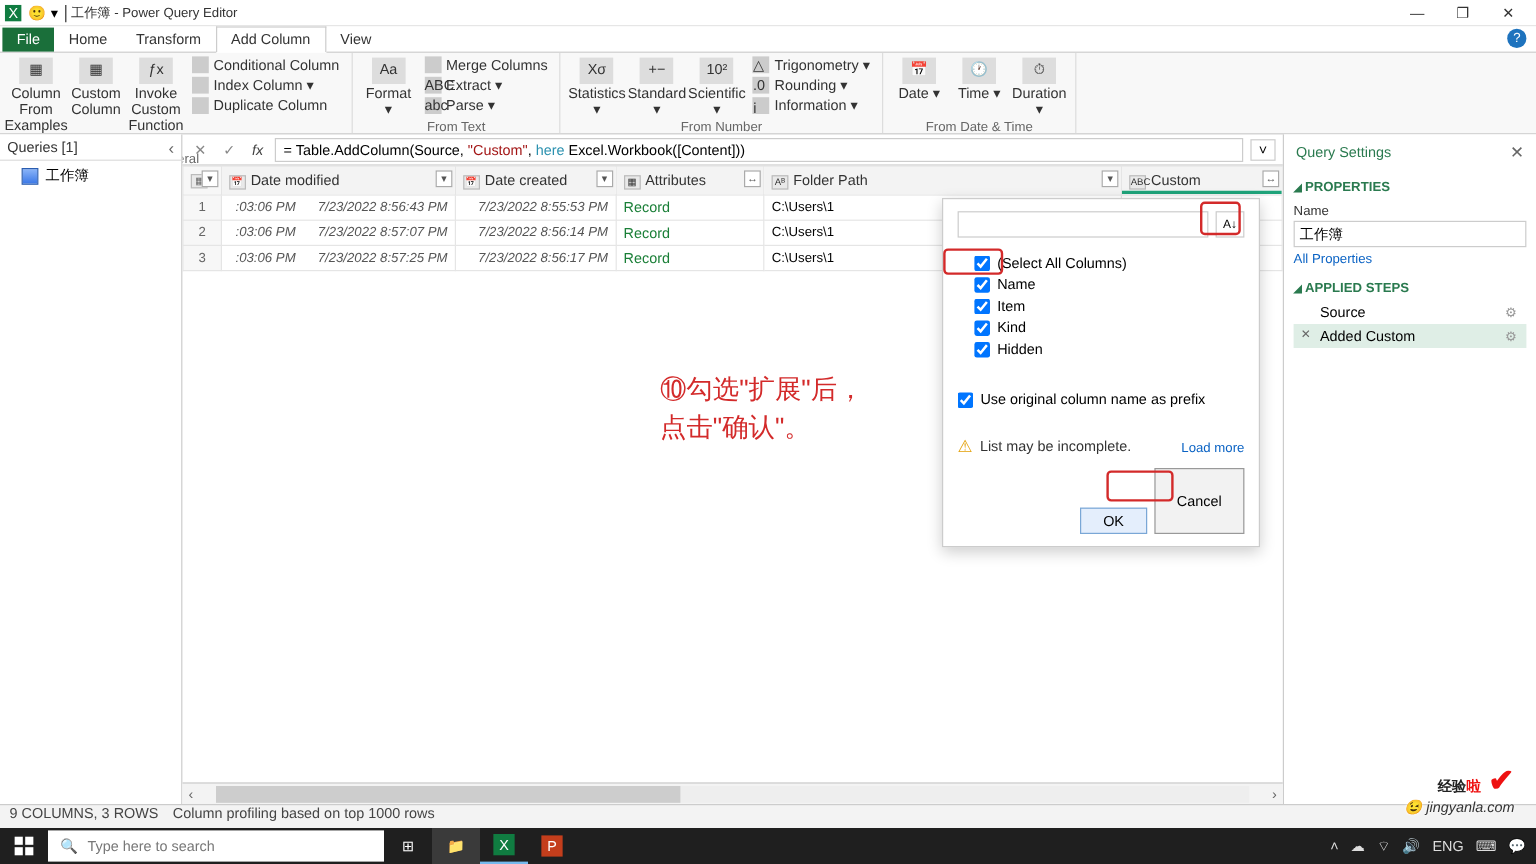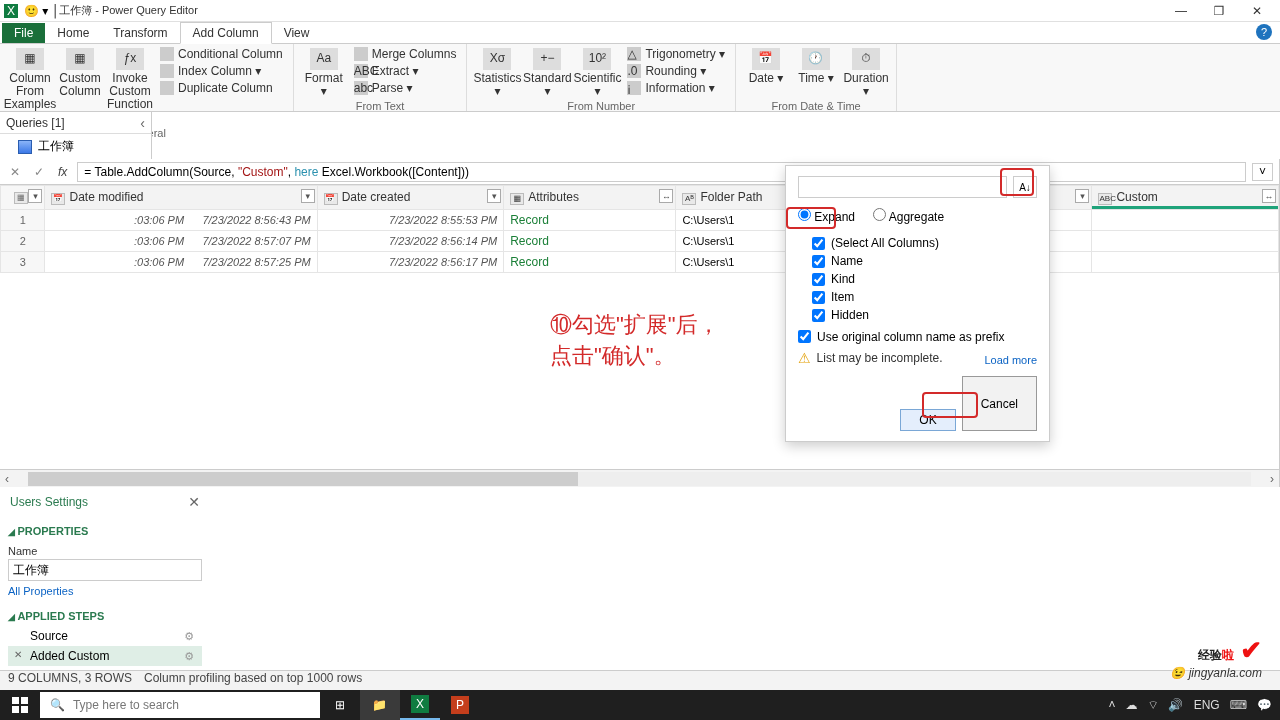--- a/index.html
+++ b/index.html
@@ -16,21 +16,21 @@
 .help-icon { position:absolute; right:8px; top:2px; width:16px; height:16px; border-radius:50%; background:#1e73be; color:#fff; text-align:center; line-height:16px; font-size:11px;}
 .ribbon { height: 68px; background: #f8f8f8; display: flex; border-bottom: 1px solid #ccc; }
 .rgroup { border-right: 1px solid #ddd; display: flex; flex-direction: column; padding: 2px 6px; }
 .rgroup .buttons { flex: 1; display: flex; gap: 2px; align-items: flex-start; }
 .rgroup .label { text-align: center; font-size: 11px; color: #666; padding-bottom: 1px; }
 .rb-big { display: flex; flex-direction: column; align-items: center; width: 48px; padding: 2px; font-size: 11px; text-align: center; line-height: 1.1; color: #333; }
 .rb-big .ic { width: 28px; height: 22px; background: #ddd; margin-bottom: 2px; display:flex; align-items:center; justify-content:center; }
 .rb-stack { display: flex; flex-direction: column; gap: 1px; }
 .rb-small { display: flex; align-items: center; gap: 4px; font-size: 11px; color: #333; padding: 1px 4px; white-space: nowrap; }
 .rb-small .ic { width: 14px; height: 14px; background: #ccc; }
-.body-area { display: flex; height: calc(720px - 22px - 22px - 68px - 20px - 30px); flex-direction: column; }
+.body-area { display: flex; height: calc(720px - 22px - 22px - 68px - 20px - 30px); }
 .queries-pane { width: 152px; border-right: 1px solid #ccc; background: #fff; display: flex; flex-direction: column; }
 .queries-header { height: 22px; display: flex; align-items: center; padding: 0 6px; border-bottom: 1px solid #ddd; font-size: 12px; color: #333; justify-content: space-between;}
 .queries-header .chev { color:#666; font-size:14px;}
 .query-item { padding: 4px 8px 4px 18px; display: flex; align-items: center; gap: 6px; font-size: 12px; }
 .query-item .qicon { width: 14px; height: 14px; background: linear-gradient(#8ab4f8,#3b78e7); border:1px solid #2a5db0;}
 .main-pane { flex: 1; display: flex; flex-direction: column; border-right: 1px solid #ccc; min-width:0;}
 .formula-row { height: 26px; display: flex; align-items: center; border-bottom: 1px solid #ccc; padding: 0 6px; gap: 6px; }
 .formula-row .fx { font-style: italic; color: #444; padding: 0 4px;}
 .formula-row .btnx { width:18px; color:#888; text-align:center;}
 .formula-input { flex: 1; border: 1px solid #ccc; padding: 2px 6px; font-family: Consolas, monospace; font-size: 12px; white-space: nowrap; overflow: hidden; }
@@ -62,21 +62,21 @@
 .step .gear { color:#999; font-size:11px;}
 .step.active { background: #dfeee6; }
 .step .del { position:absolute; left:6px; top:3px; color:#666; font-size:10px;}
 .popup { position: absolute; left: 785px; top: 165px; width: 265px; background: #fff; border: 1px solid #ccc; box-shadow: 0 4px 12px rgba(0,0,0,0.2); padding: 10px 12px; z-index: 50; }
 .popup .search-row { display: flex; gap: 6px; margin-bottom: 10px; }
 .popup .search-row input { flex: 1; border: 1px solid #ccc; padding: 3px; }
 .popup .sort-btn { width: 24px; height: 22px; border:1px solid #ccc; display:flex; align-items:center; justify-content:center; font-size:10px;}
 .popup .radios { display:flex; gap:18px; font-size:12px; margin-bottom:8px; align-items:center;}
 .popup .cols { max-height: 150px; overflow-y: auto; border: none; padding: 2px 0; }
 .popup .cols label { display:flex; align-items:center; gap:6px; padding: 2px 14px; font-size:12px;}
-.popup .prefix { display:flex; align-items:flex-start; gap:6px; font-size:12px; margin:4px 0;}
+.popup .prefix { display:flex; align-items:center; gap:6px; font-size:12px; margin:24px 0;}
 .popup .warn-row { display:flex; align-items:center; justify-content:space-between; font-size:12px; margin:6px 0 10px;}
 .popup .warn-row .warn { color:#333; display:flex; align-items:center; gap:6px;}
 .popup .warn-row .warn-ic { color:#e3a008; font-size:14px;}
 .popup .btn-row { display:flex; justify-content:flex-end; gap:6px;}
 .popup button { padding: 3px 18px; border:1px solid #999; background:#f2f2f2; font-size:12px;}
 .popup button.primary { border:1px solid #7aa7d6; background:#e4eefc;margin-top:33px;}
 .red-box { border: 2px solid #d32a2a; border-radius: 4px; position: absolute; pointer-events: none; z-index: 60;}
 .annot { position: absolute; color: #d32a2a; font-size: 22px; font-family: "Microsoft YaHei", sans-serif; z-index: 30; line-height:1.4;}
 .status-bar { height: 20px; background: #f3f3f3; border-top: 1px solid #ccc; display: flex; padding: 0 8px; gap: 12px; font-size: 11px; color: #444; }
 .taskbar { height: 30px; background: #1f1f1f; display: flex; align-items: center; color: #fff; }
@@ -288,21 +288,21 @@
       <span class="arr">‹</span>
         <div class="track">
           <div class="thumb"></div>
         </div>
         <span class="arr">›</span>
     </div>
   </div>
 
   <div class="settings-pane">
     <div class="settings-header">
-      <span>Users Settings</span>
+      <span>Query Settings</span>
         <span class="close">✕</span>
     </div>
     <div class="sp-section">
       <div class="sp-title">PROPERTIES</div>
       <div style="font-size:11px; color:#333; margin-top:4px;">Name</div>
       <input class="sp-input" value="工作簿" style="">
       <a class="link">All Properties</a>
     </div>
     <div class="sp-section">
       <div class="sp-title">APPLIED STEPS</div>
@@ -361,42 +361,38 @@
     <span>ENG</span>
     <span>⌨</span>
     <span>💬</span>
   </div>
 </div>
 
 <div class="popup">
   <div class="search-row">
     <input type="text" style="">
     <div class="sort-btn">A↓</div>
-  </div>
-  <div class="radios">
-    <label><input type="radio" checked="" style=""> <span>Expand</span></label>
-    <label><input type="radio" style=""> <span>Aggregate</span></label>
   </div>
   <div class="cols">
     <label>
         <input type="checkbox" checked="" style=""> 
         <span>(Select All Columns)</span>
       </label>
     <div id="cols-list">
         <label>
           <input type="checkbox" checked="" style=""> 
           <span>Name</span>
         </label>
         <label>
           <input type="checkbox" checked="" style=""> 
-          <span>Kind</span>
+          <span>Item</span>
         </label>
         <label>
           <input type="checkbox" checked="" style=""> 
-          <span>Item</span>
+          <span>Kind</span>
         </label>
         <label>
           <input type="checkbox" checked="" style=""> 
           <span>Hidden</span>
         </label>
       </div>
   </div>
   <label class="prefix">
       <input type="checkbox" checked="" style=""> 
       <span>Use original column name as prefix</span>

